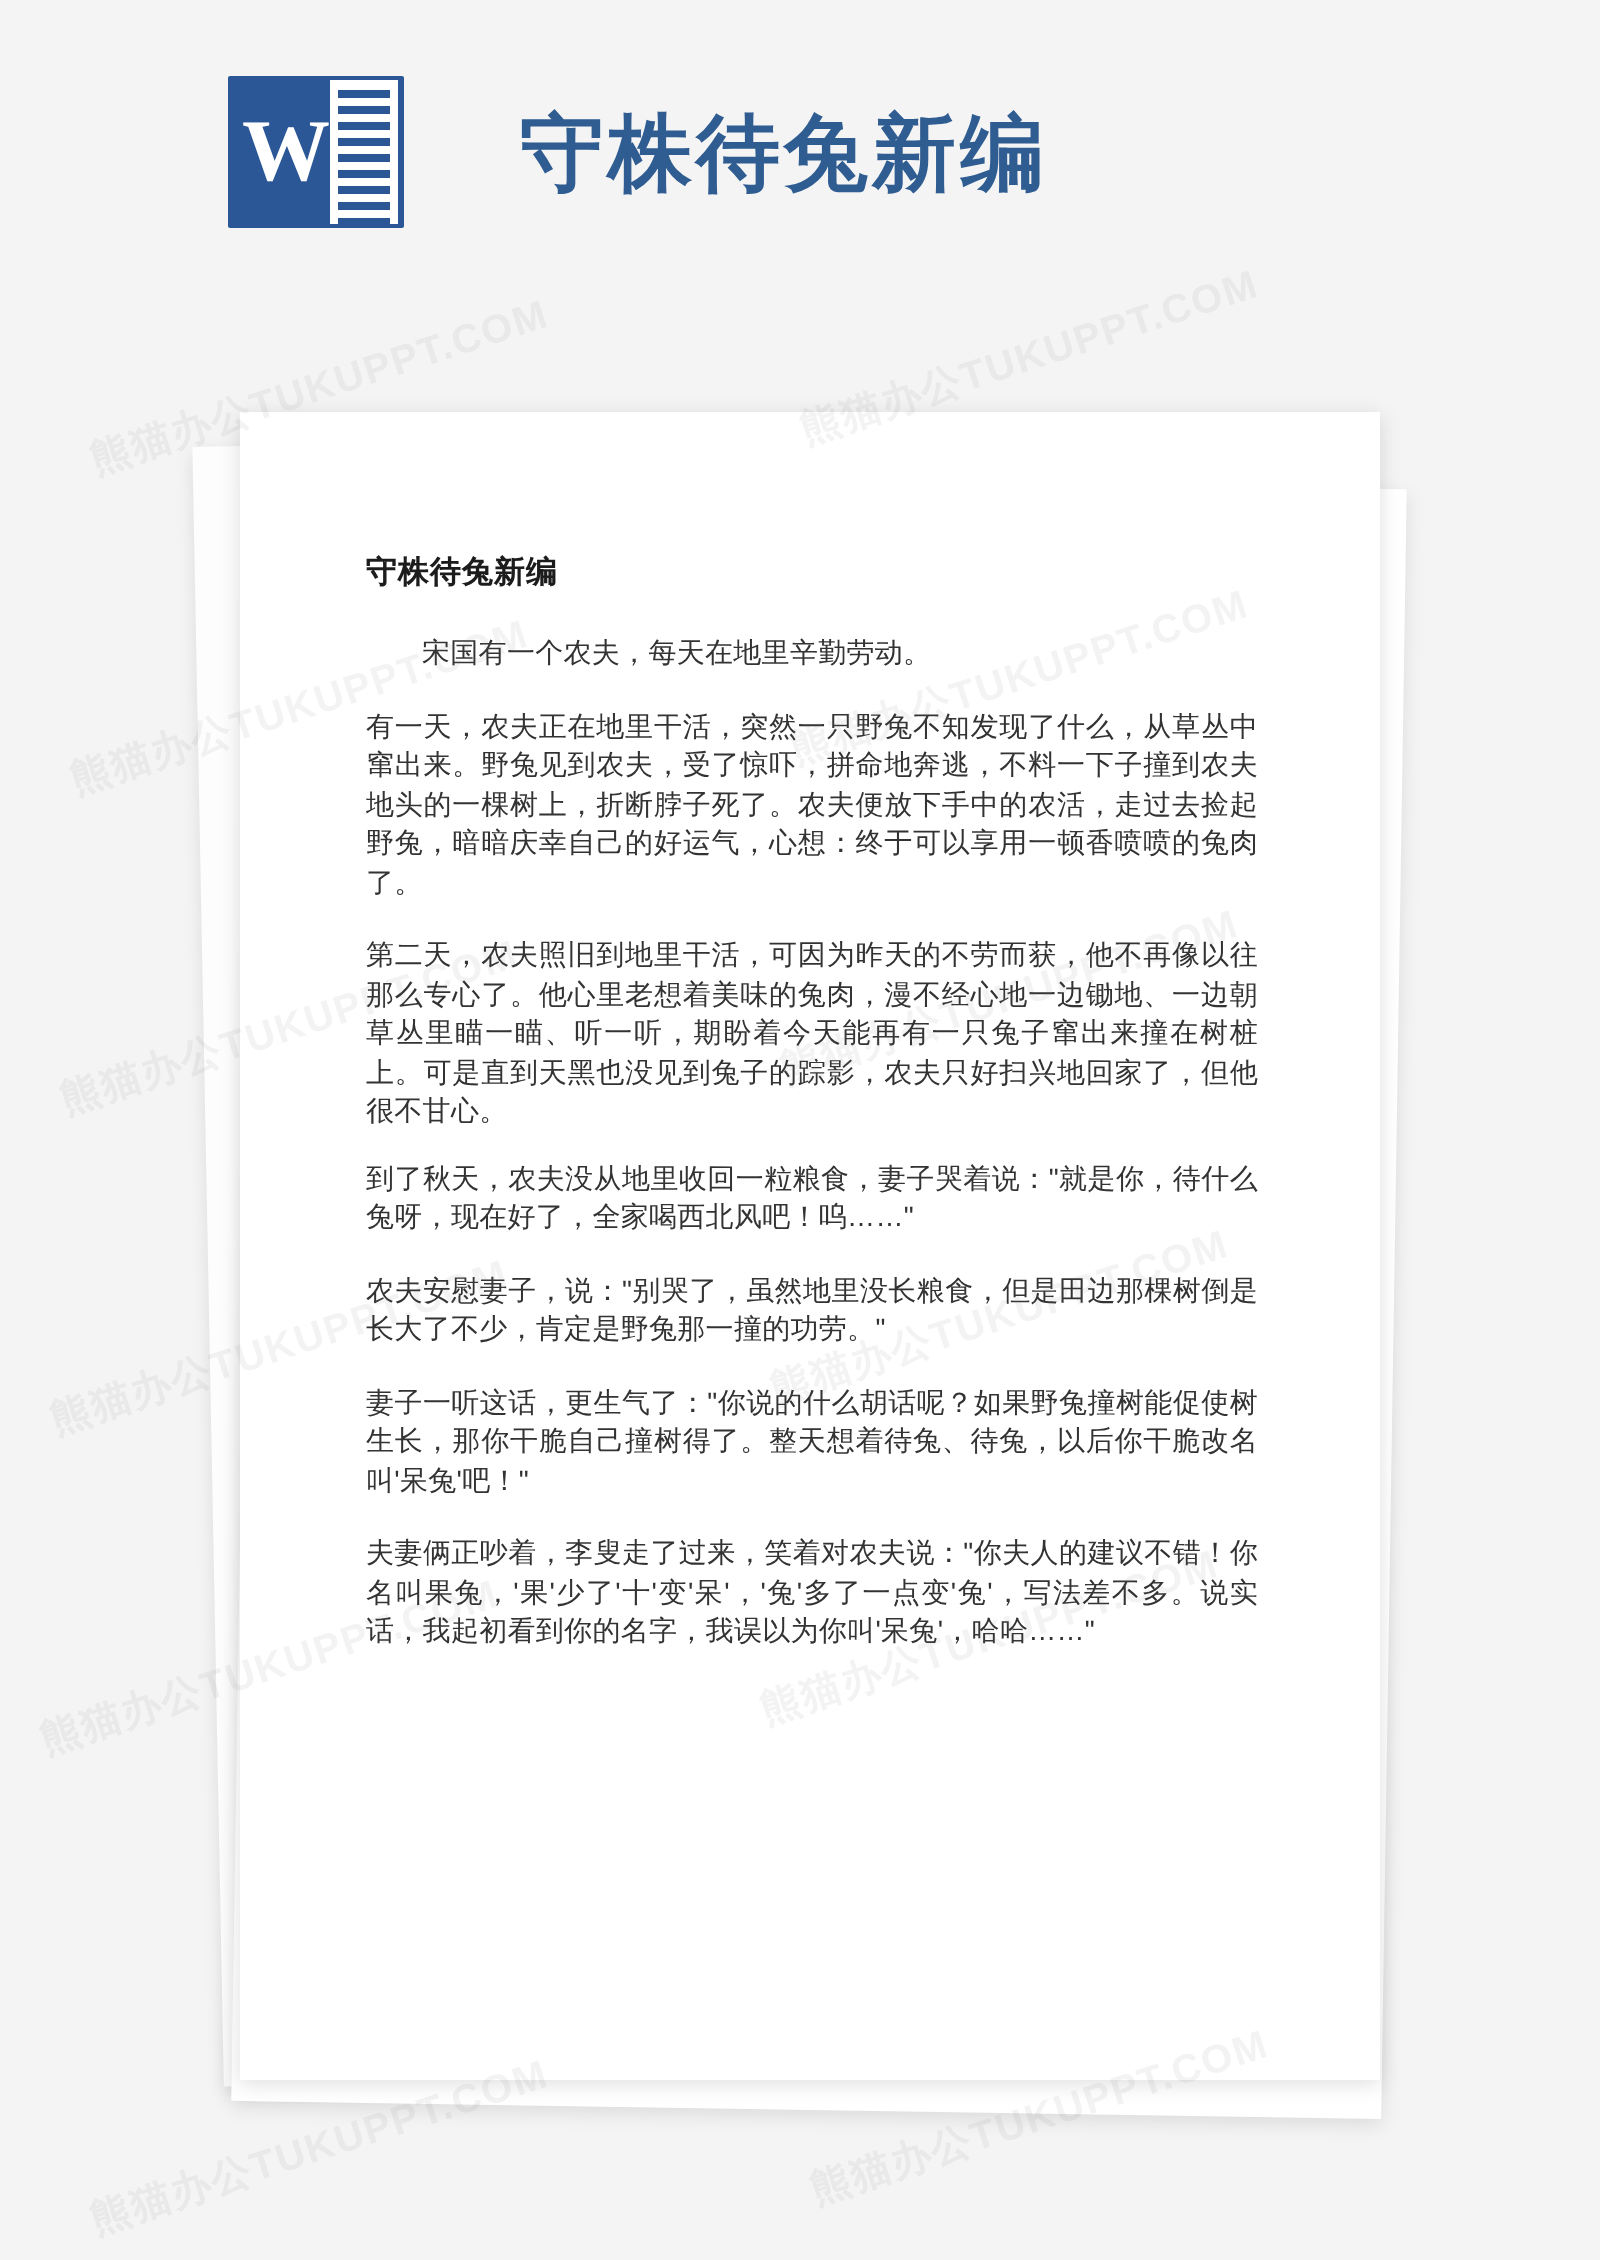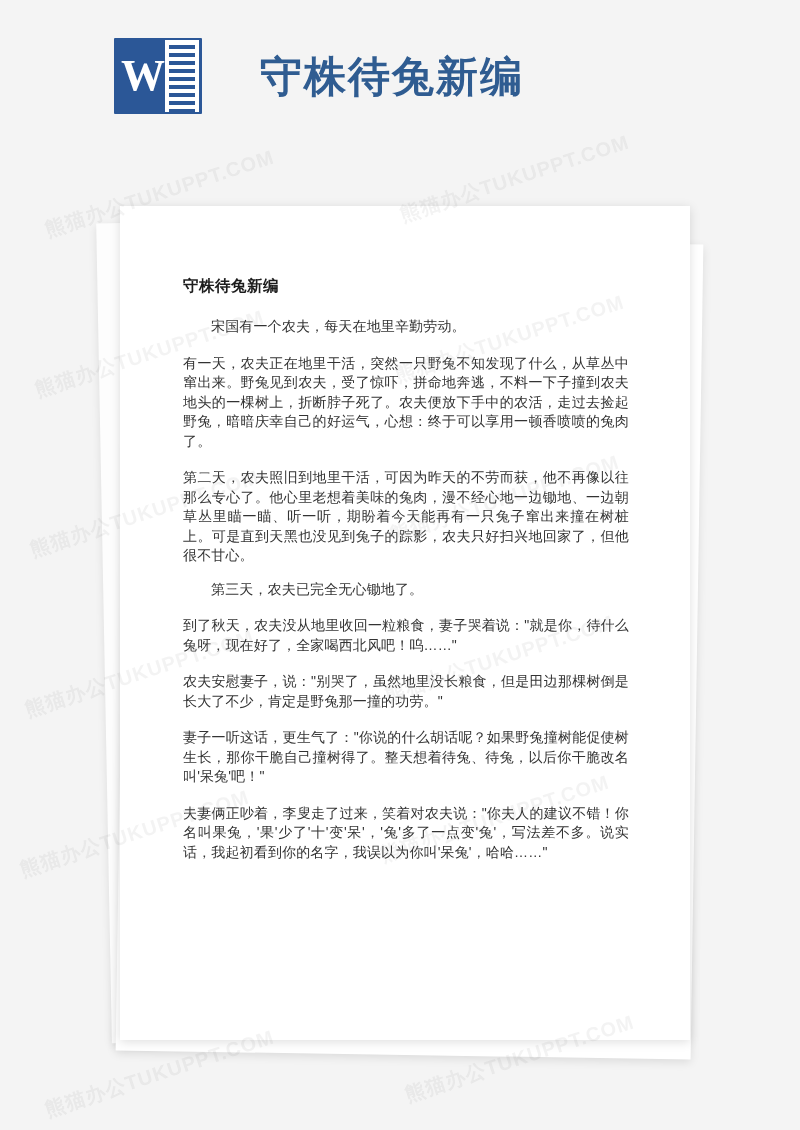--- a/index.html
+++ b/index.html
@@ -205,21 +205,20 @@
 <div class="page-stack">
   <div class="page-back-2"></div>
   <div class="page-back-1"></div>
 
   <div class="page-main">
     <div class="doc-inner">
       <div class="doc-title">守株待兔新编</div>
       <div class="doc-p indent">宋国有一个农夫，每天在地里辛勤劳动。</div>
       <div class="doc-p">有一天，农夫正在地里干活，突然一只野兔不知发现了什么，从草丛中窜出来。野兔见到农夫，受了惊吓，拼命地奔逃，不料一下子撞到农夫地头的一棵树上，折断脖子死了。农夫便放下手中的农活，走过去捡起野兔，暗暗庆幸自己的好运气，心想：终于可以享用一顿香喷喷的兔肉了。</div>
       <div class="doc-p tight">第二天，农夫照旧到地里干活，可因为昨天的不劳而获，他不再像以往那么专心了。他心里老想着美味的兔肉，漫不经心地一边锄地、一边朝草丛里瞄一瞄、听一听，期盼着今天能再有一只兔子窜出来撞在树桩上。可是直到天黑也没见到兔子的踪影，农夫只好扫兴地回家了，但他很不甘心。</div>
-      <div class="doc-p indent">第三天，农夫已完全无心锄地了。</div>
       <div class="doc-p">到了秋天，农夫没从地里收回一粒粮食，妻子哭着说："就是你，待什么兔呀，现在好了，全家喝西北风吧！呜……"</div>
       <div class="doc-p">农夫安慰妻子，说："别哭了，虽然地里没长粮食，但是田边那棵树倒是长大了不少，肯定是野兔那一撞的功劳。"</div>
       <div class="doc-p">妻子一听这话，更生气了："你说的什么胡话呢？如果野兔撞树能促使树生长，那你干脆自己撞树得了。整天想着待兔、待兔，以后你干脆改名叫'呆兔'吧！"</div>
       <div class="doc-p">夫妻俩正吵着，李叟走了过来，笑着对农夫说："你夫人的建议不错！你名叫果兔，'果'少了'十'变'呆'，'兔'多了一点变'兔'，写法差不多。说实话，我起初看到你的名字，我误以为你叫'呆兔'，哈哈……"</div>
     </div>
   </div>
 </div>
 
 <div class="wm-layer">
   <div class="wm" style="left:40px;  top:180px;">熊猫办公TUKUPPT.COM</div>

